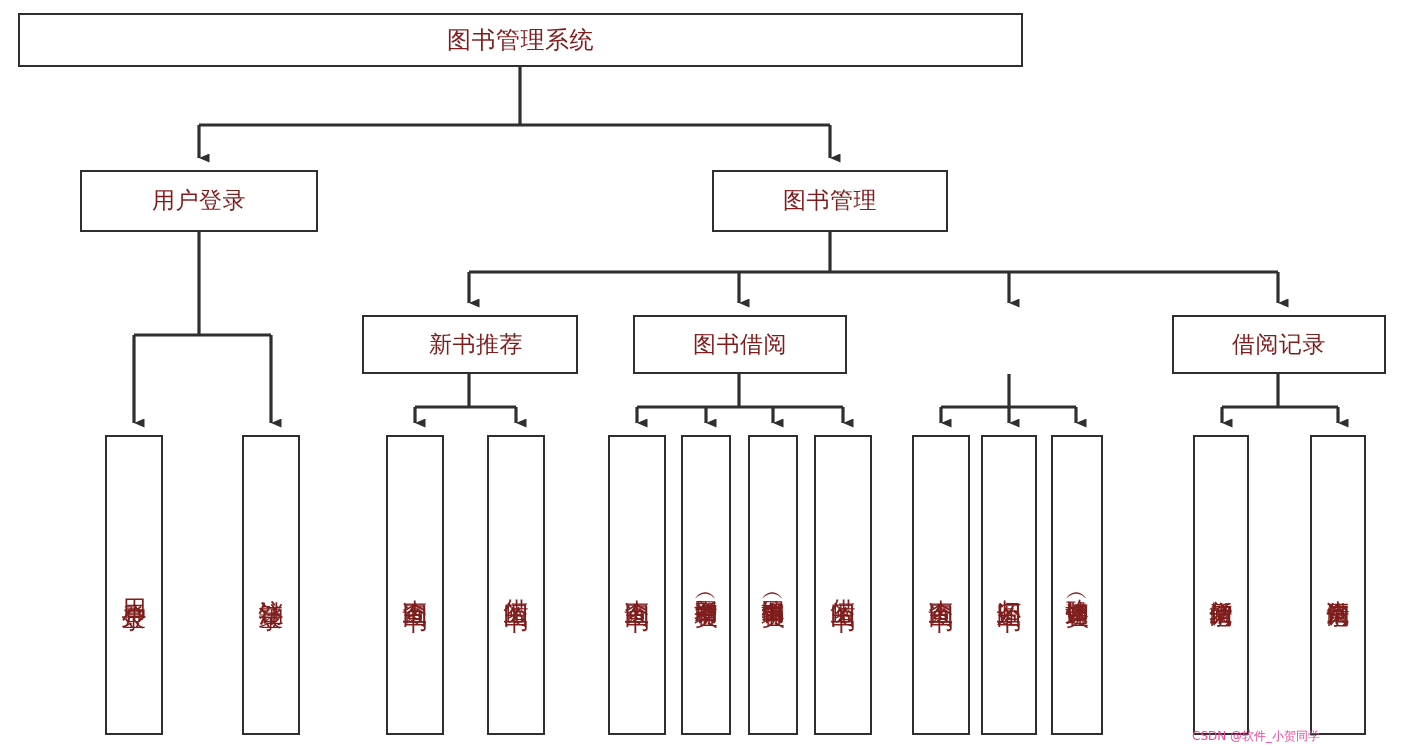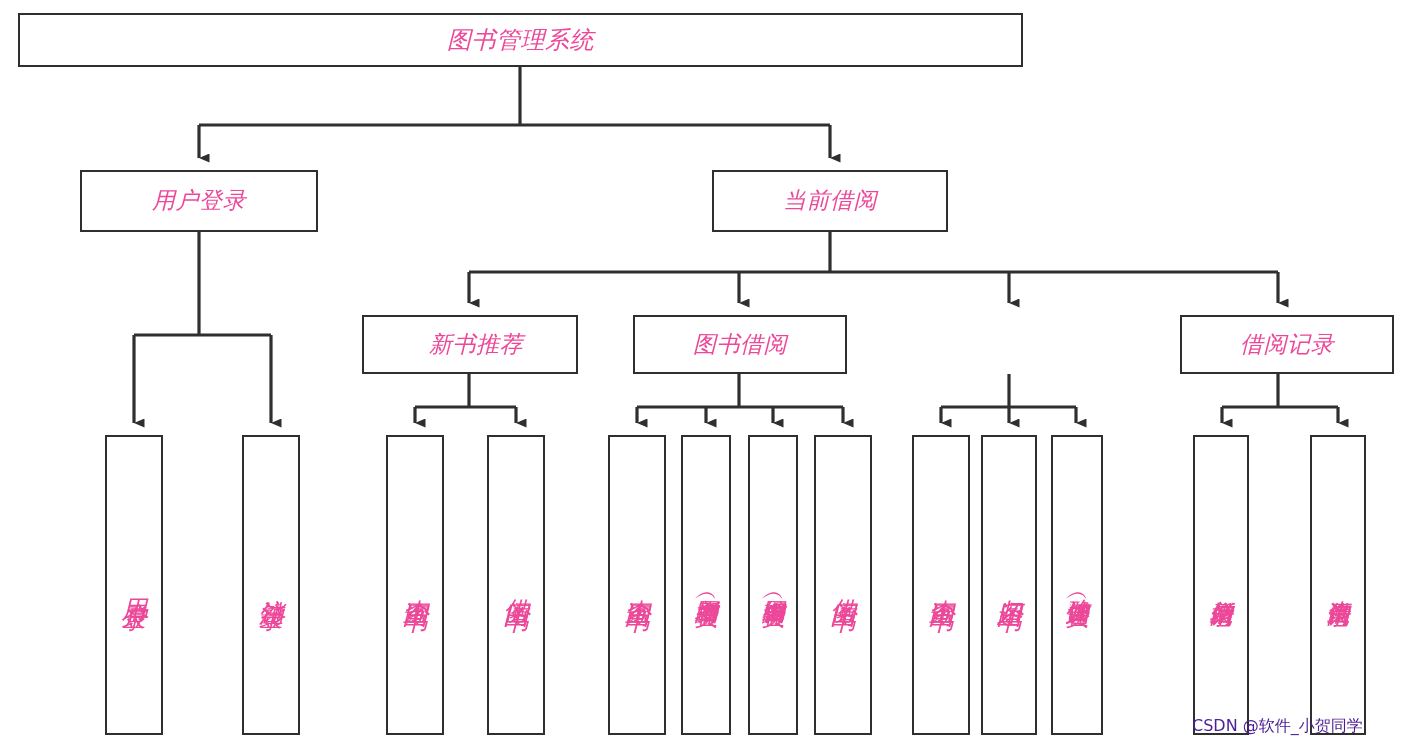--- a/index.html
+++ b/index.html
@@ -30,25 +30,24 @@
     position: absolute;
     box-sizing: border-box;
     background: #ffffff;
     border: 2.5px solid #2f2f2f;
     display: flex;
     align-items: center;
     justify-content: center;
     overflow: hidden;
   }
   .node-label {
-    color: #ec4899;
+    color: #7f1d1d;
     text-align: left;
     line-height: 1.12;
     white-space: nowrap;
-    font-style: italic;
   }
   
   .node.horiz .node-label {
     font-size: 23px;
     letter-spacing: 0.5px;
   }
   .node.root .node-label {
     font-size: 24px;
   }
   
@@ -64,24 +63,25 @@
     letter-spacing: 3px;
     white-space: normal;
     max-height: 100%;
   }
   .node.vert.tight .node-label {
     font-size: 23px;
     letter-spacing: 1px;
   }
   .watermark {
     position: absolute;
-    color: #4c1d95;
-    font-size: 16px;
+    color: #ec4899;
+    font-size: 12px;
     white-space: nowrap;
     font-family: "DejaVu Sans", "Liberation Sans", sans-serif;
+    margin-top: 12px;
   }
 </style>
 </head>
 <body>
 
 <div id="canvas">
 
   <svg id="edges" viewBox="0 0 1405 747" xmlns="http://www.w3.org/2000/svg">
     <defs>
       <marker id="arrowhead" markerWidth="9" markerHeight="11" refX="4.5" refY="10.5" orient="auto" markerUnits="userSpaceOnUse">
@@ -135,33 +135,33 @@
 
   <div class="node horiz root" style="left:18px; top:13px; width:1005px; height:54px;">
     <span class="node-label">图书管理系统</span>
   </div>
 
   <div class="node horiz" style="left:80px; top:170px; width:238px; height:62px;">
     <span class="node-label">用户登录</span>
   </div>
 
   <div class="node horiz" style="left:712px; top:170px; width:236px; height:62px;">
-    <span class="node-label">当前借阅</span>
+    <span class="node-label">图书管理</span>
   </div>
 
   <div class="node horiz" style="left:362px; top:315px; width:216px; height:59px;padding-left:12px;">
     <span class="node-label">新书推荐</span>
   </div>
 
   <div class="node horiz" style="left:633px; top:315px; width:214px; height:59px;">
     <span class="node-label">图书借阅</span>
   </div>
 
 
-  <div class="node horiz" style="left:1172px; top:315px; width:214px; height:59px;margin-left:8px;">
+  <div class="node horiz" style="left:1172px; top:315px; width:214px; height:59px;">
     <span class="node-label">借阅记录</span>
   </div>
 
   <div class="node vert" style="left:105px; top:435px; width:58px; height:300px;">
     <span class="node-label">用户登录</span>
   </div>
 
   <div class="node vert" style="left:242px; top:435px; width:58px; height:300px;">
     <span class="node-label">注销登录</span>
   </div>

